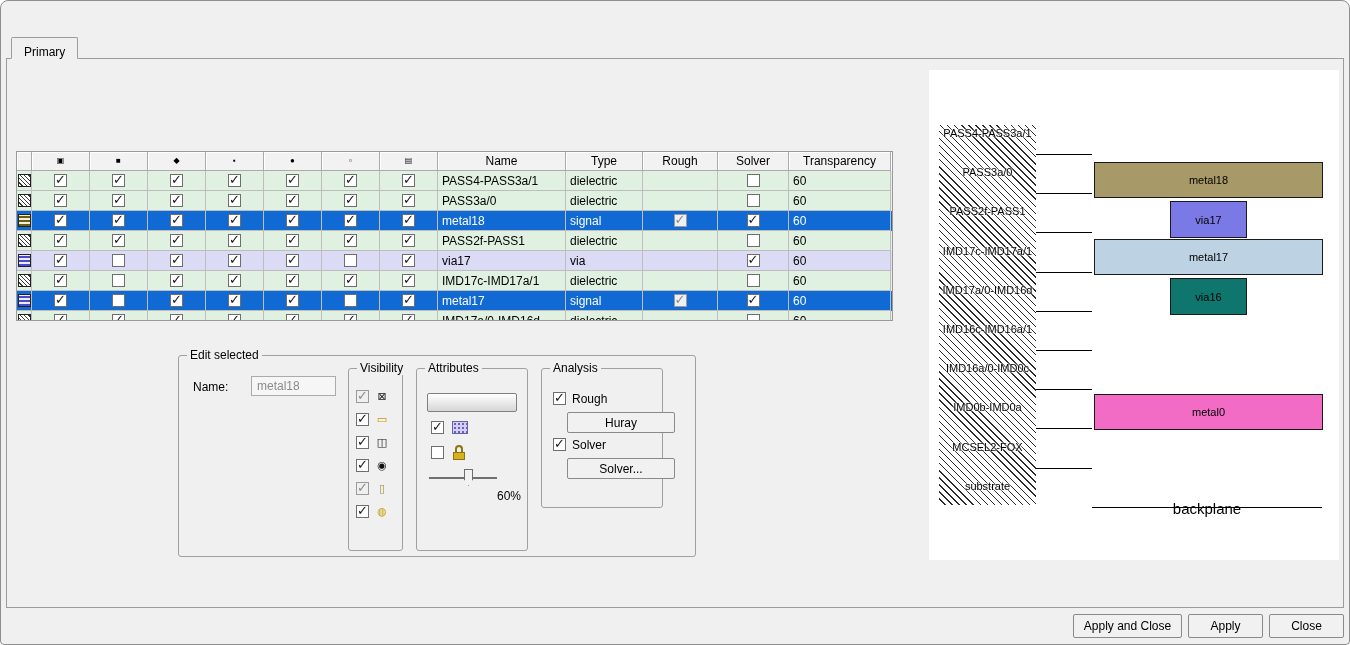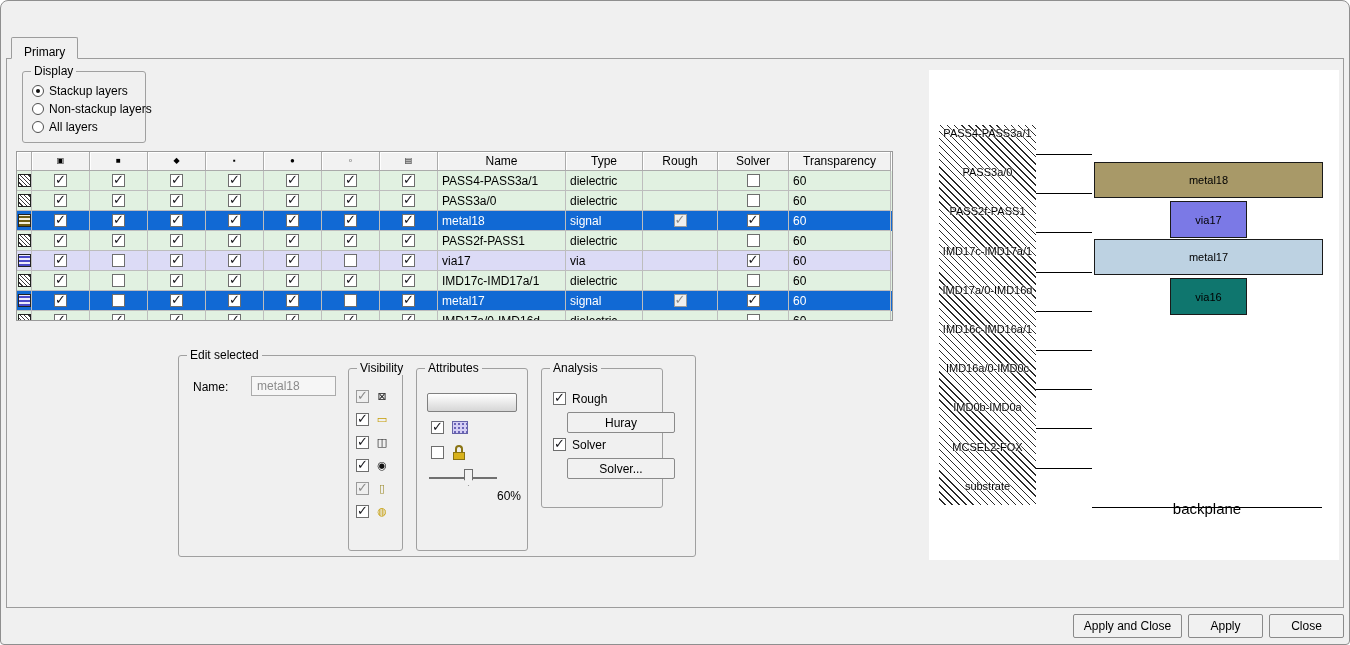--- a/index.html
+++ b/index.html
@@ -129,37 +129,20 @@
 
 <div class="dialog">
 
 
   <div class="tab">
     <span>Primary</span>
   </div>
 
   <div class="tabpage">
 
-    <div class="group display-group">
-      <span class="legend">Display</span>
-      <div class="opts" id="display-options">
-          <div class="opt">
-            <span class="radio sel"></span>
-            <span>Stackup layers</span>
-          </div>
-          <div class="opt">
-            <span class="radio"></span>
-            <span>Non-stackup layers</span>
-          </div>
-          <div class="opt">
-            <span class="radio"></span>
-            <span>All layers</span>
-          </div>
-        </div>
-    </div>
 
     <div class="layer-table" id="layer-table">
         <div class="trow">
           <div class="hcell"></div>
           <div class="hcell">
             <span class="hicon">▣</span>
           </div>
           <div class="hcell">
             <span class="hicon">■</span>
           </div>
@@ -548,20 +531,21 @@
         <div class="st-tick" style="top: 202px;"></div>
         <div class="st-tick" style="top: 241px;"></div>
         <div class="st-tick" style="top: 280px;"></div>
         <div class="st-tick" style="top: 319px;"></div>
         <div class="st-tick" style="top: 358px;"></div>
         <div class="st-tick" style="top: 398px;"></div>
         <div class="st-block st-wide" style="top: 92px; background: rgb(168, 153, 104);">metal18</div>
         <div class="st-block st-narrow" style="top: 131px; background: rgb(123, 121, 230);">via17</div>
         <div class="st-block st-wide" style="top: 169px; background: rgb(189, 210, 226);">metal17</div>
         <div class="st-block st-narrow" style="top: 208px; background: #0f766e;">via16</div>
+        <div class="st-block st-wide" style="top: 324px; background: rgb(242, 108, 197);">metal0</div>
       </div>
 
   </div>
 
   <button class="btn footer-btn b-applyclose">Apply and Close</button>
   <button class="btn footer-btn b-apply">Apply</button>
   <button class="btn footer-btn b-close">Close</button>
 
 </div>
 

